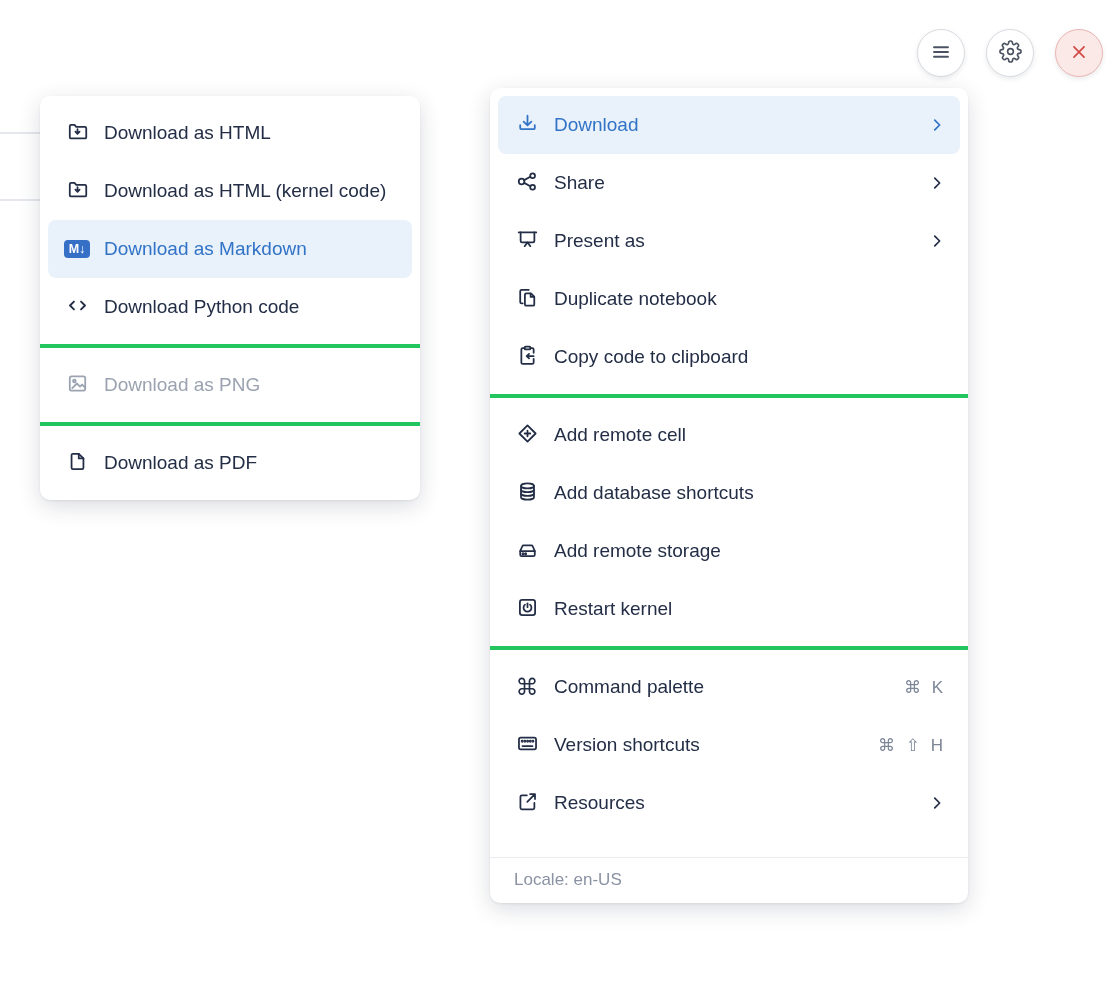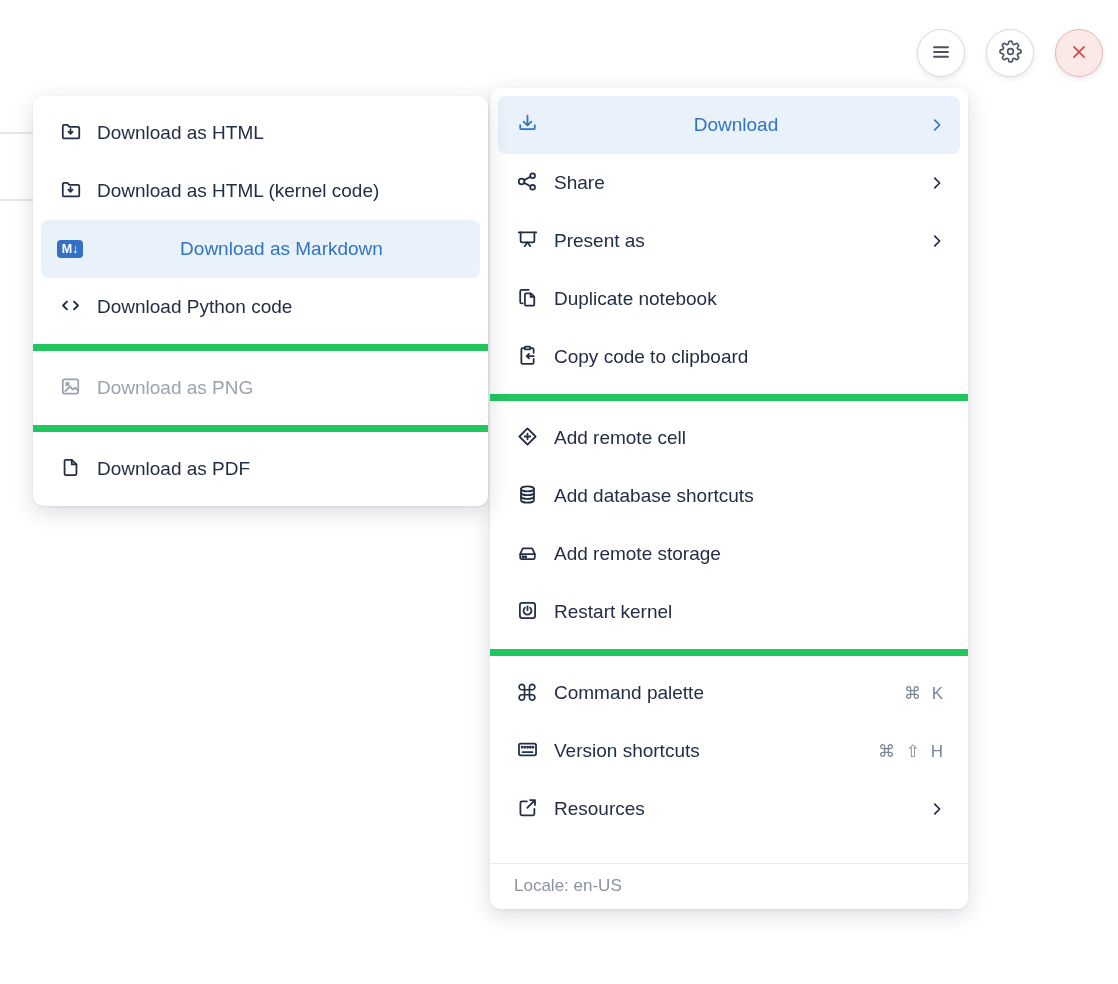--- a/index.html
+++ b/index.html
@@ -17,36 +17,36 @@
     border:1px solid #d8dbe0; box-shadow:0 2px 5px rgba(40,50,70,.10);
     display:flex; align-items:center; justify-content:center; color:#4b5363; cursor:pointer;
   }
   .circle-btn.close { background:#fbe9e8; border-color:#eab6b2; color:#d24a45; }
 
   
   .panel {
     position:absolute; background:#fff; border-radius:10px;
     box-shadow:0 1px 2px rgba(30,40,60,.08), 0 6px 22px rgba(30,40,60,.16);
   }
-  .panel.left  { left:33px;  top:96px; width:455px; z-index:30; }
+  .panel.left  { left:40px;  top:96px; width:380px; z-index:30; }
   .panel.right { left:490px; top:88px; width:478px; z-index:20; }
 
   .section { padding:8px 0; }
-  .section + .section { border-top:7px solid #22c55e; }
+  .section + .section { border-top:4px solid #22c55e; }
 
   .menu-item {
     height:58px; display:flex; align-items:center;
     margin:0 8px; padding:0 14px 0 16px; border-radius:8px; cursor:pointer;
   }
   .mi-icon { width:26px; flex:none; display:flex; justify-content:center; align-items:center; color:#232e46; }
   .mi-label { margin-left:14px; flex:1; font-size:19px; white-space:nowrap; }
   .mi-chevron { flex:none; display:flex; color:#232e46; margin-left:10px; }
   .mi-shortcut { flex:none; font-size:17px; color:#7d8697; letter-spacing:3px; margin-left:10px; }
 
-  .menu-item.highlight { background:#e9f1fb; color:#3173c6;text-align:center; }
+  .menu-item.highlight { background:#e9f1fb; color:#3173c6; }
   .menu-item.highlight .mi-icon, .menu-item.highlight .mi-chevron { color:#3173c6; }
   .menu-item.disabled { color:#9ba3b0; cursor:default; }
   .menu-item.disabled .mi-icon { color:#9ba3b0; }
 
   .md-badge {
     width:27px; height:18px; background:#356fc6; border-radius:4px;
     color:#fff; font-size:12.5px; font-weight:bold; line-height:1;
     display:flex; align-items:center; justify-content:center;
   }
   .cmd-glyph { font-size:23px; line-height:1; }

